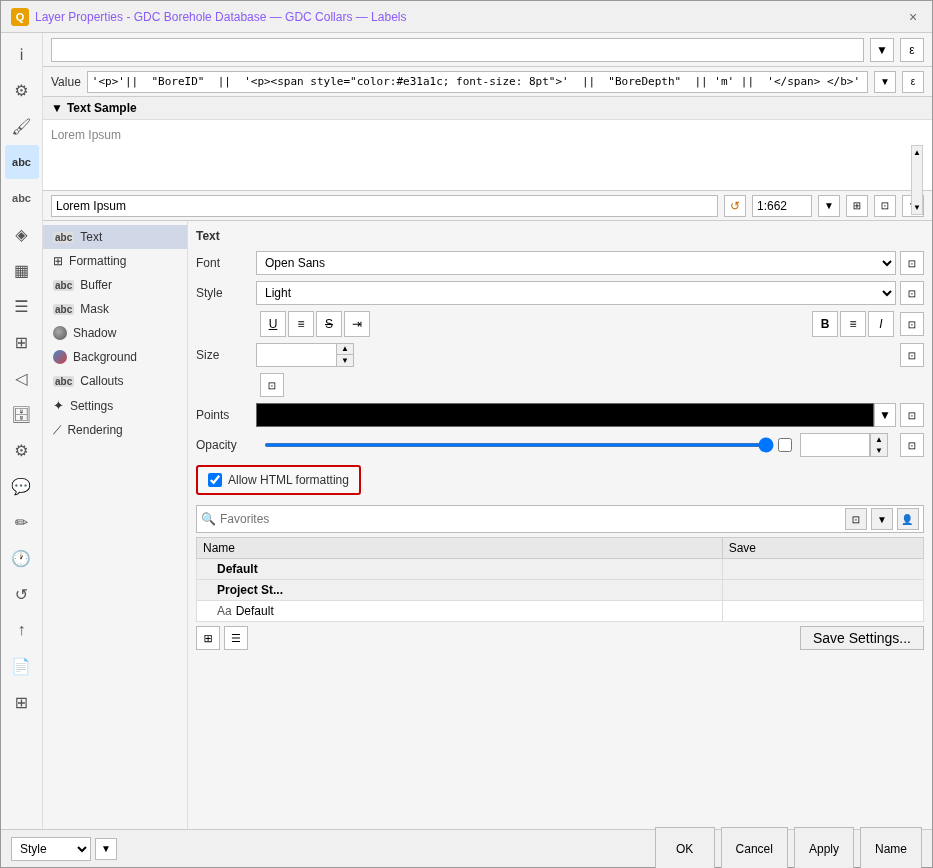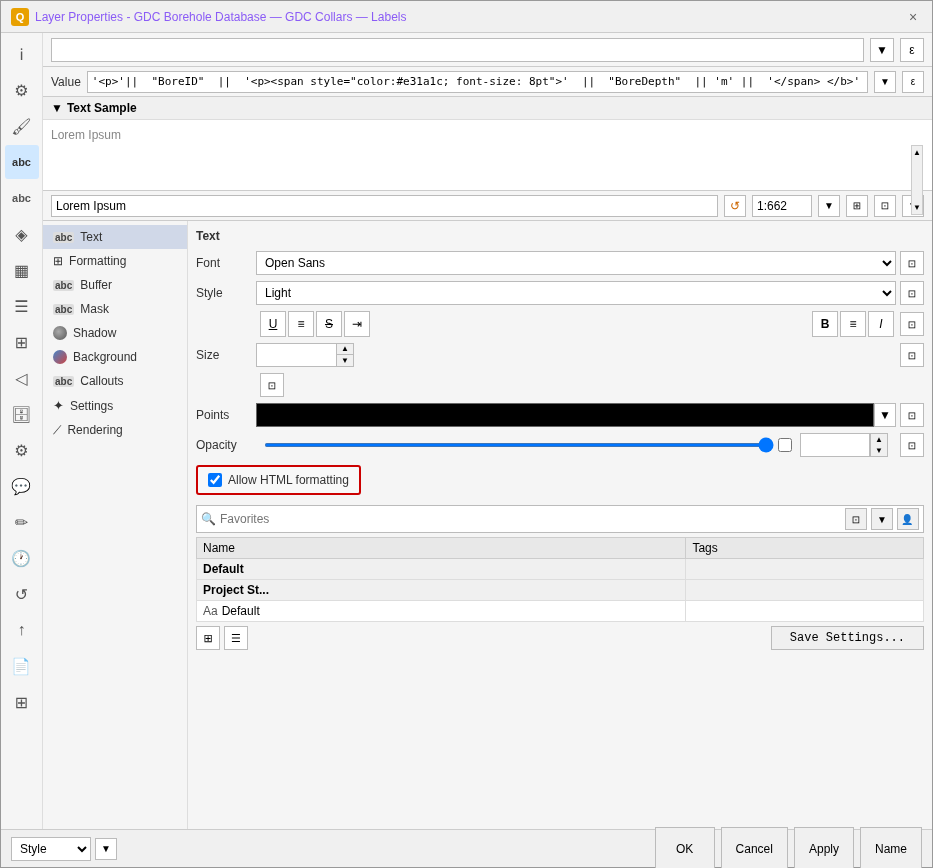--- a/index.html
+++ b/index.html
@@ -102,28 +102,28 @@
 
     
     .favorites-bar { display: flex; align-items: center; border: 1px solid #bbb; background: white; margin-bottom: 4px; padding: 2px 4px; gap: 4px; }
     .favorites-search-icon { color: #888; font-size: 12px; }
     .favorites-input { flex: 1; border: none; outline: none; font-size: 12px; }
     .favorites-btn { width: 22px; height: 22px; border: 1px solid #bbb; background: #f0f0f0; cursor: pointer; display: flex; align-items: center; justify-content: center; font-size: 10px; }
 
     
     .styles-table { width: 100%; border-collapse: collapse; background: white; border: 1px solid #a16207; }
     .styles-table th { background: #e8e8e8; border: 1px solid #ccc; padding: 3px 6px; font-size: 12px; text-align: left; font-weight: normal; }
-    .styles-table td { border: 1px solid #ddd; padding: 3px 6px; font-size: 12px; }
+    .styles-table td { border: 1px solid #ddd; padding: 3px 20px; font-size: 12px; }
     .styles-table tr.group-header td { font-weight: bold; background: #f0f0f0; }
     .aa-icon { font-size: 12px; color: #555; margin-right: 4px; }
 
     
     .table-bottom { display: flex; align-items: center; gap: 4px; margin-top: 4px; }
     .table-view-btn { width: 24px; height: 24px; border: 1px solid #bbb; background: white; cursor: pointer; display: flex; align-items: center; justify-content: center; font-size: 11px; }
-    .save-settings-btn { margin-left: auto; height: 24px; border: 1px solid #bbb; background: #f0f0f0; padding: 2px 18px; cursor: pointer; font-size: 12px; font-family: Liberation Mono, monospace; }
+    .save-settings-btn { margin-left: auto; height: 24px; border: 1px solid #bbb; background: #f0f0f0; padding: 2px 12px; cursor: pointer; font-size: 14px; }
 
     
     .bottom-bar { background: #f0f0f0; border-top: 1px solid #ccc; padding: 6px 10px; display: flex; align-items: center; justify-content: space-between; height: 38px; }
     .bottom-left { display: flex; align-items: center; gap: 4px; }
     .style-select { height: 24px; border: 1px solid #bbb; background: white; padding: 2px 4px; font-size: 12px; width: 80px; }
     .bottom-right { display: flex; gap: 6px; }
     .bottom-btn { height: 44px; min-width: 60px; border: 1px solid #bbb; background: #f0f0f0; cursor: pointer; font-size: 12px; padding: 2px 14px; }
 
     
     ::-webkit-scrollbar { width: 8px; height: 8px; }
@@ -341,21 +341,21 @@
             <input type="text" class="favorites-input" placeholder="Favorites" style="">
             <div class="favorites-btn">⊡</div>
             <div class="favorites-btn">▼</div>
             <div class="favorites-btn">👤</div>
           </div>
 
           <table class="styles-table">
             <thead>
               <tr>
                 <th>Name</th>
-                <th>Tags</th>
+                <th>Save</th>
               </tr>
             </thead>
             <tbody>
               <tr class="group-header">
                 <td><strong>Default</strong></td>
                 <td></td>
               </tr>
               <tr class="group-header">
                 <td><strong>Project St...</strong></td>
                 <td></td>

